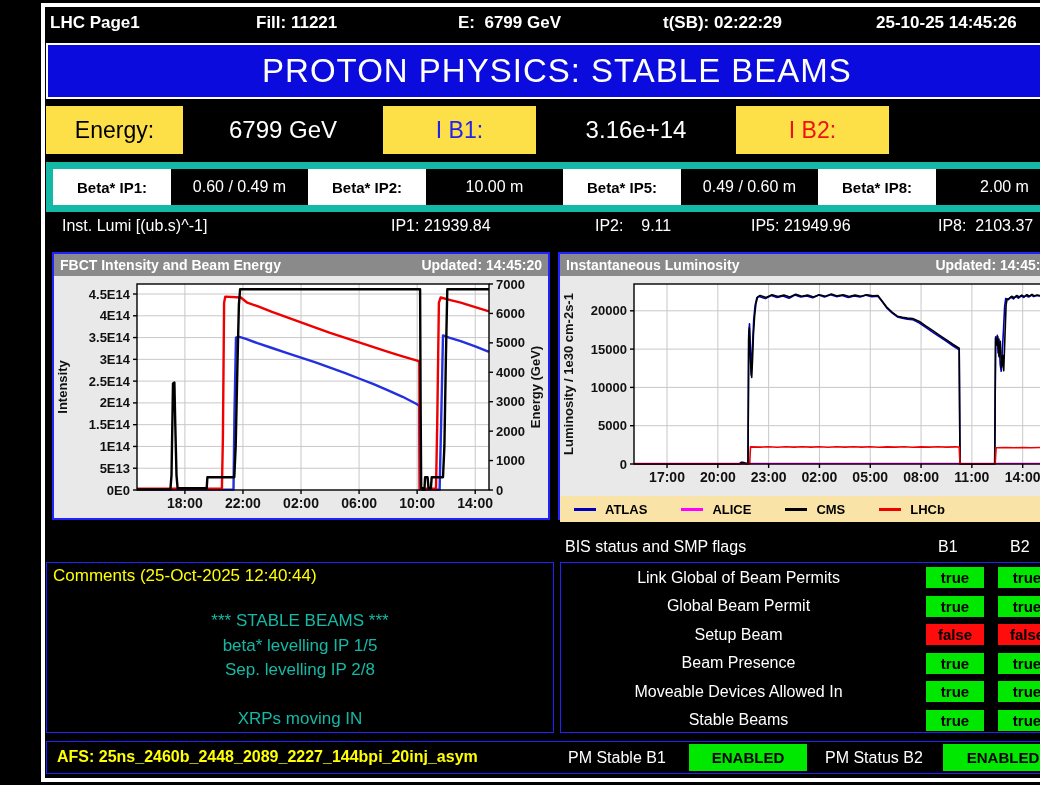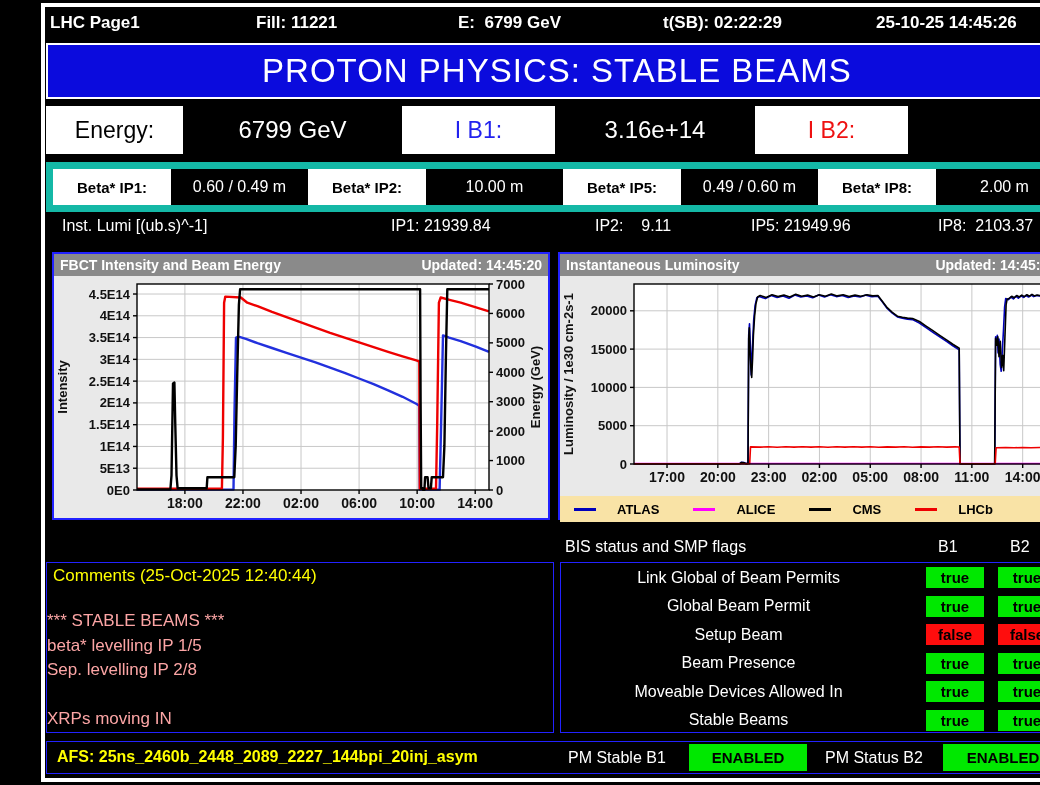--- a/index.html
+++ b/index.html
@@ -13,47 +13,47 @@
   .hdr-item{position:absolute;top:6px;color:#fff;font-weight:bold;font-size:17px;white-space:pre;}
 
   
   .title-bar{position:absolute;left:1px;top:36px;width:1018px;height:52px;
              background:#0b0bdd;border:2px solid #fff;display:flex;align-items:center;justify-content:center;}
   .title-bar span{color:#fff;font-size:33px;letter-spacing:1px;}
 
   
   .energy-row{position:absolute;left:1px;top:99px;width:1024px;height:48px;display:flex;}
   .ecell{display:flex;align-items:center;justify-content:center;font-size:23px;white-space:pre;}
-  .ecell.lab{background:#ffffff;color:#000;}
+  .ecell.lab{background:#fde047;color:#000;}
   .ecell.val{background:#000;color:#fff;font-size:24px;}
 
   
   .beta-row{position:absolute;left:1px;top:155px;width:1020px;height:36px;
             border:7px solid #14b8a6;display:flex;background:#000;}
   .bcell{display:flex;align-items:center;justify-content:center;white-space:pre;}
   .bcell.lab{background:#fff;color:#000;font-size:15px;font-weight:bold;width:118px;}
   .bcell.val{background:#000;color:#fff;font-size:16px;flex:1;}
 
   
   .lumi-row{position:absolute;left:0;top:198px;width:1026px;height:45px;}
   .lumi-row span{position:absolute;top:12px;color:#fff;font-size:16px;font-weight:500;white-space:pre;text-align:center;}
 
   
   .panel{position:absolute;border:2px solid #2222ff;background:#e9e9e9;}
   .panel-hdr{height:22px;background:#8a8a8a;display:flex;align-items:center;justify-content:space-between;
              padding:0 6px;color:#fff;font-weight:bold;font-size:14px;}
   .legend-bar{height:26px;background:#f9e3a6;display:flex;align-items:center;padding-left:14px;gap:34px;}
-  .legend-item{display:flex;align-items:center;gap:21px;}
+  .legend-item{display:flex;align-items:center;gap:9px;}
   .legend-swatch{width:22px;height:3px;}
   .legend-label{font-size:13px;font-weight:bold;color:#000;}
 
   
   .comments{position:absolute;left:1px;top:555px;width:506px;height:169px;border:1px solid #2222ff;}
   .comments-title{color:#ffff00;font-size:17px;padding:3px 6px;}
-  .comments-body{margin-top:20px;color:#fca5a5;font-size:17px;line-height:24.5px;}
+  .comments-body{margin-top:20px;text-align:center;color:#14b8a6;font-size:17px;line-height:24.5px;}
   .comments-body div{min-height:24.5px;}
 
   
   .bis-hdr{position:absolute;top:531px;color:#fff;font-weight:500;font-size:16px;}
   .bis-box{position:absolute;left:515px;top:555px;width:506px;height:169px;border:1px solid #2222ff;}
   .bis-row{display:flex;align-items:center;height:28px;margin-top:0.5px;}
   .bis-label{width:355px;text-align:center;color:#fff;font-size:16px;}
   .badge{width:58px;height:21px;display:flex;align-items:center;justify-content:center;
          color:#000;font-size:15px;font-weight:bold;margin-left:10px;}
   .badge + .badge{margin-left:14px;}
@@ -80,21 +80,21 @@
     <span class="hdr-item" style="left:618px">t(SB): 02:22:29</span>
     <span class="hdr-item" style="left:831px">25-10-25 14:45:26</span>
   </div>
 
   <div class="title-bar">
     <span>PROTON PHYSICS: STABLE BEAMS</span>
   </div>
 
   <div class="energy-row">
     <div class="ecell lab" style="width:137px">Energy:</div>
-    <div class="ecell val" style="width:219px">6799 GeV</div>
+    <div class="ecell val" style="width:200px">6799 GeV</div>
     <div class="ecell lab" style="width:153px;color:#2222ee">I B1:</div>
     <div class="ecell val" style="width:200px">3.16e+14</div>
     <div class="ecell lab" style="width:153px;color:#ee1111">I B2:</div>
   </div>
 
   <div class="beta-row">
     <div class="bcell lab">Beta* IP1:</div>
     <div class="bcell val">0.60 / 0.49 m</div>
     <div class="bcell lab">Beta* IP2:</div>
     <div class="bcell val">10.00 m</div>

